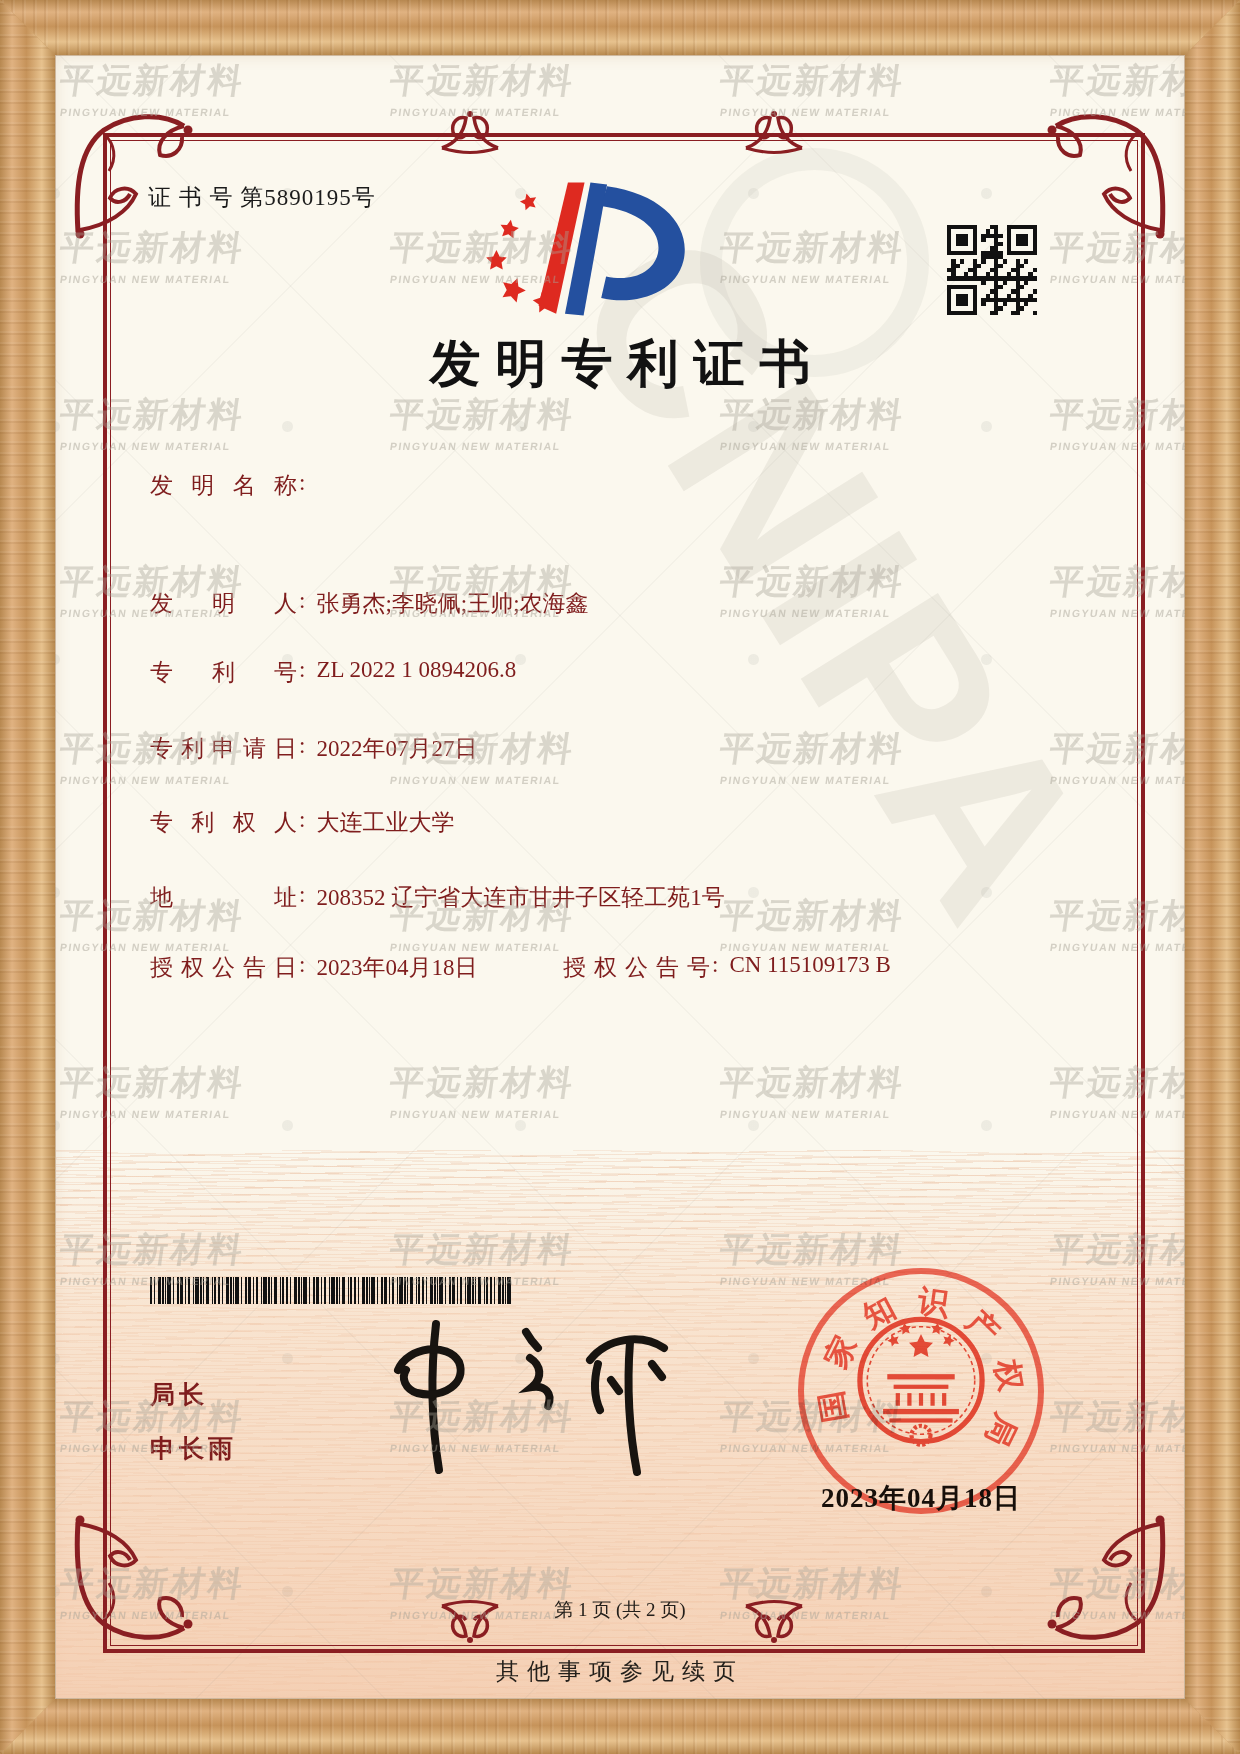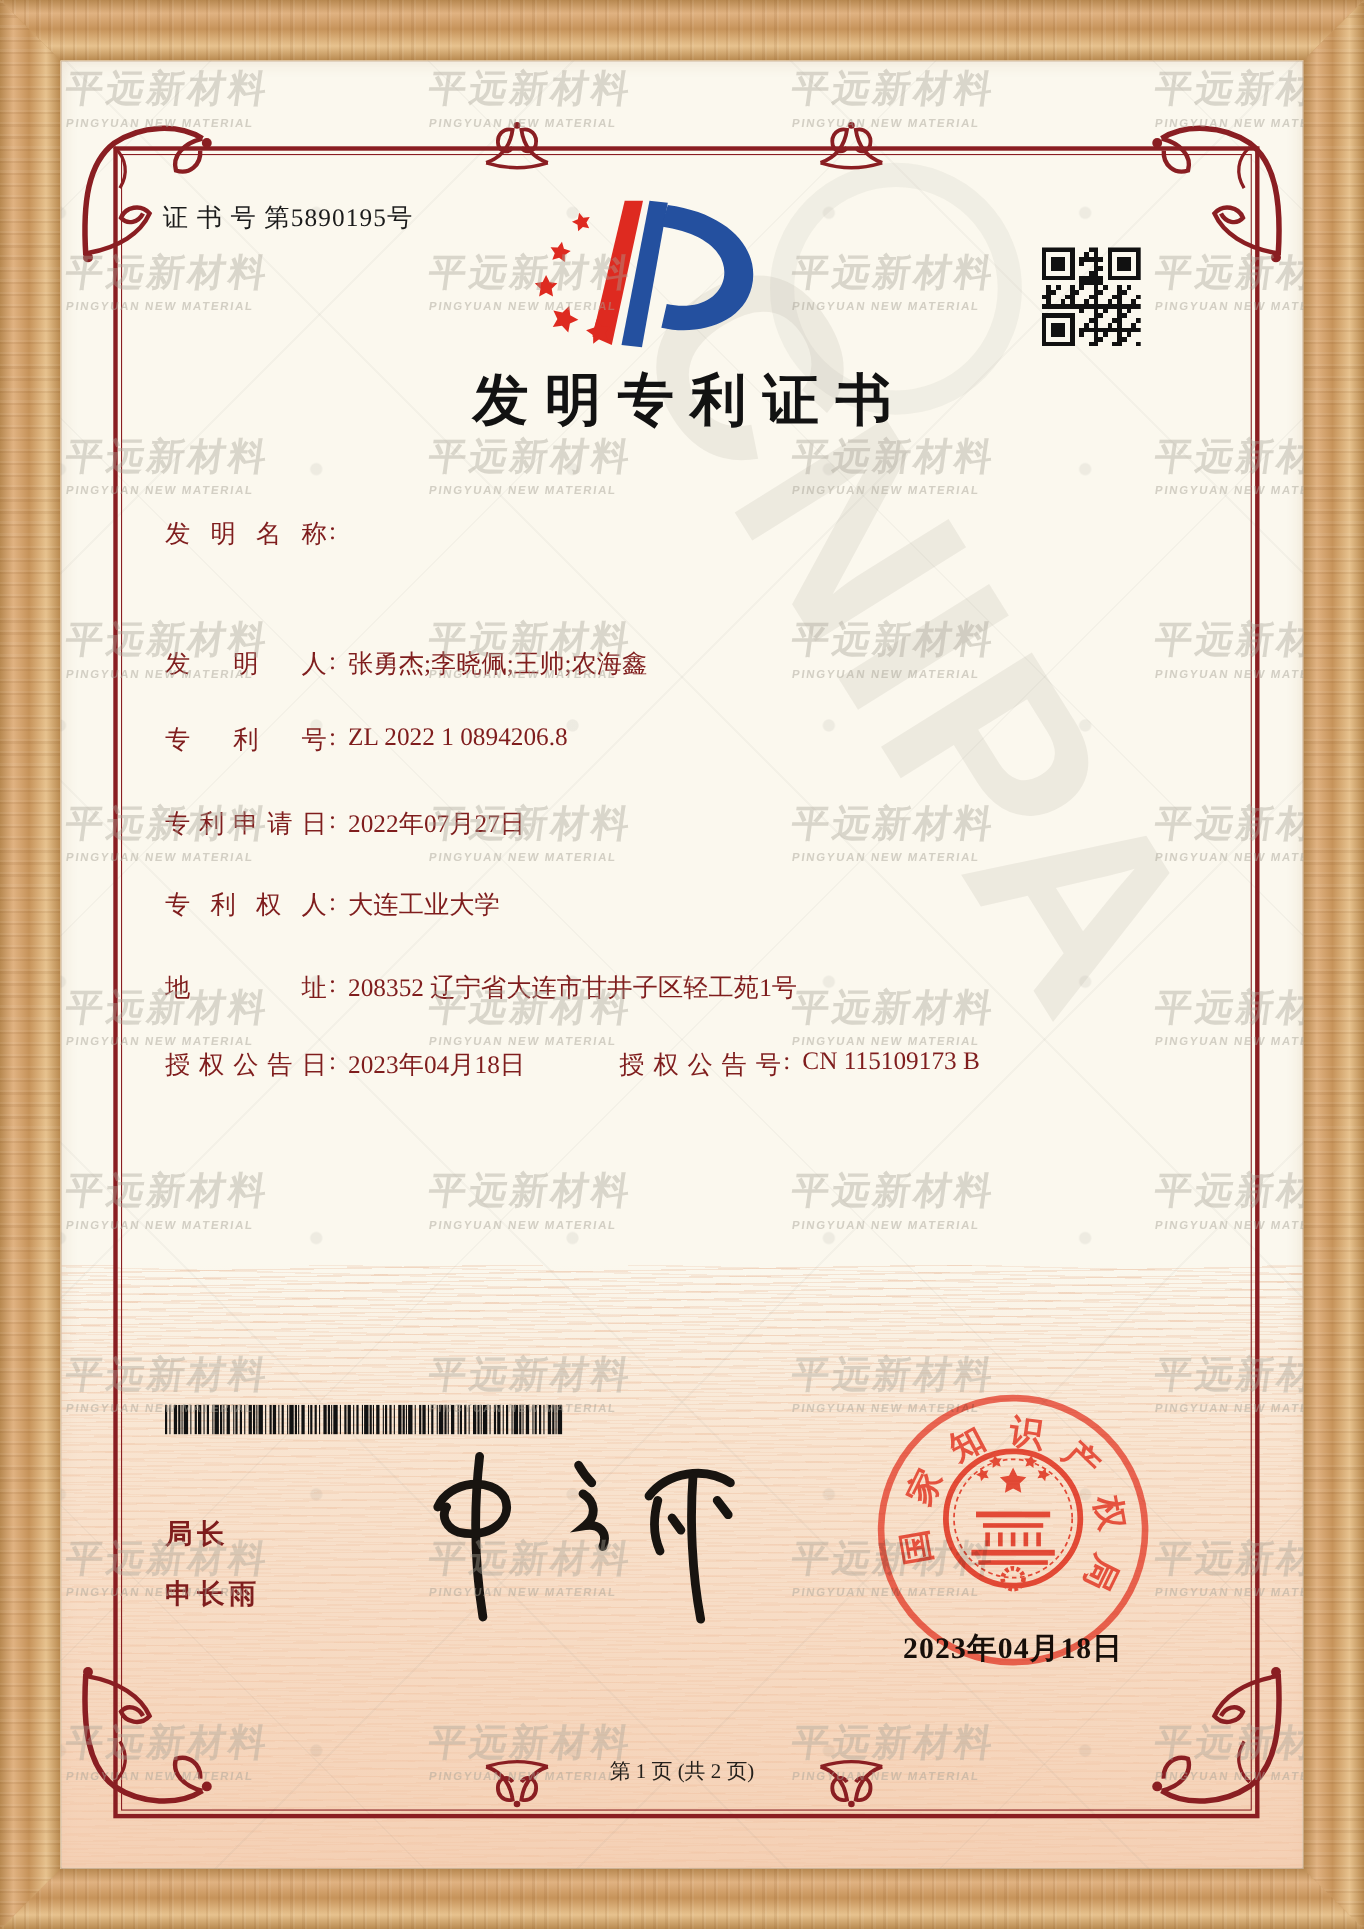--- a/index.html
+++ b/index.html
@@ -650,18 +650,19 @@
         <rect x="90" y="86" width="4" height="12" stroke="none"></rect>
         <rect x="34" y="101" width="72" height="5" stroke="none"></rect>
         <rect x="40" y="110" width="60" height="4" stroke="none"></rect>
         <circle cx="70" cy="126" r="9" fill="none" stroke-width="4" stroke-dasharray="3 2"></circle>
       </g>
     </svg>
     <div class="seal-date">2023年04月18日</div>
   </div>
 
   <div class="page-footer">第 1 页 (共 2 页)</div>
+  <div class="continuation">其他事项参见续页</div>
 
   <div class="wood top"></div>
   <div class="wood bottom"></div>
   <div class="wood left"></div>
   <div class="wood right"></div>
 </div>
 
 </body></html>

